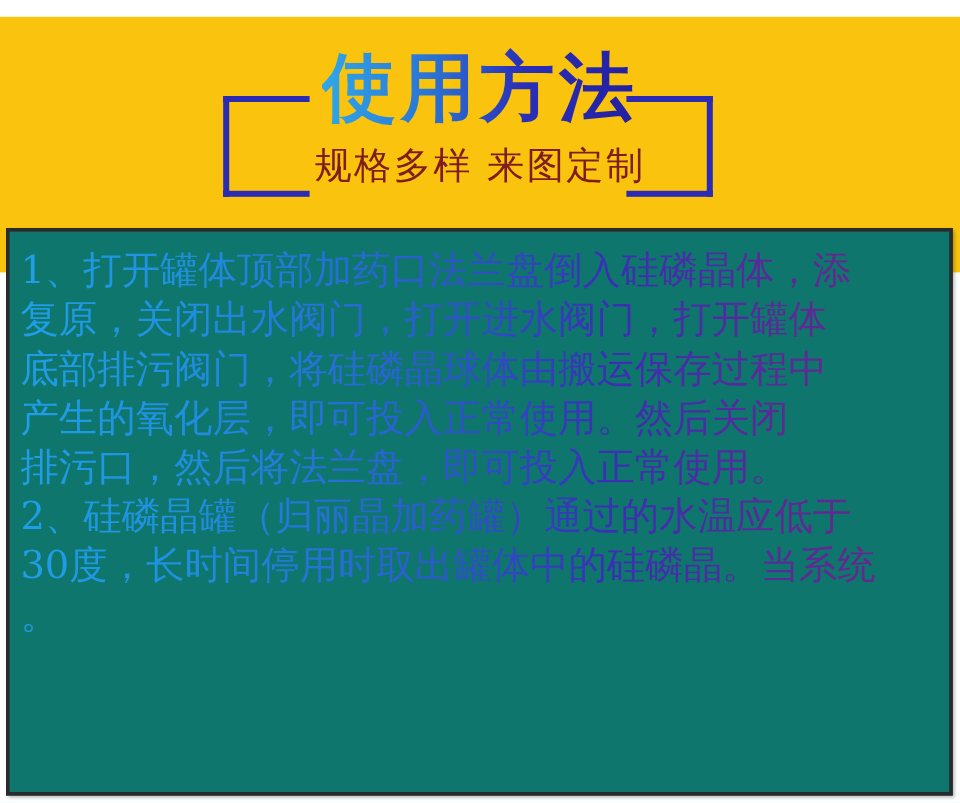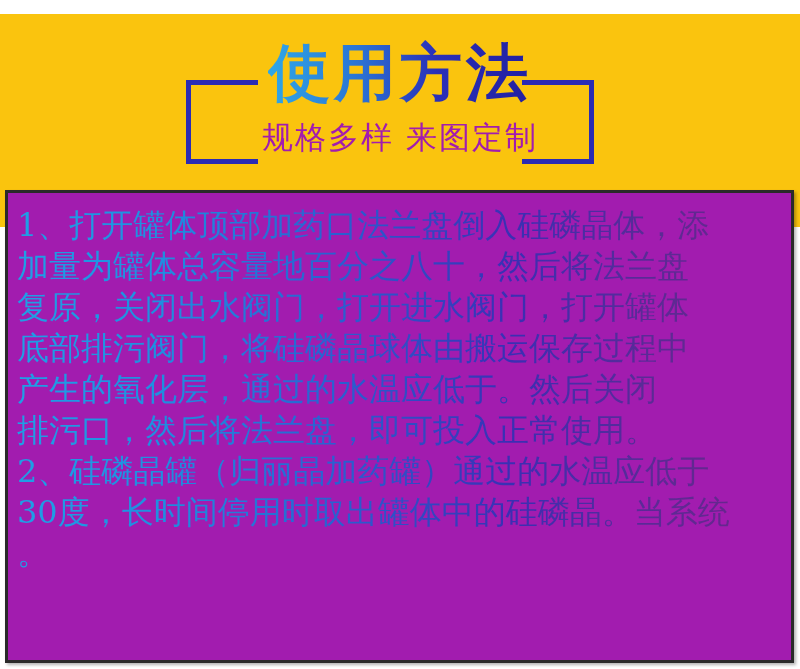--- a/index.html
+++ b/index.html
@@ -48,31 +48,31 @@
     color:transparent;
     -webkit-text-fill-color:transparent;
     white-space:nowrap;
   }
   .subtitle{
     margin-top:12px;
     font-family:"DejaVu Serif", serif;
     font-size:31px;
     font-weight:normal;
     letter-spacing:2px;
-    color:#a21caf;
+    color:#7f1d1d;
     white-space:nowrap;
   }
 
   
   .content-box{
     position:absolute;
     left:5px;top:190px;
     width:789px;height:473px;
     box-sizing:border-box;
-    background:#a21caf;
+    background:#0f766e;
     border:3px solid #2a2a2a;
     box-shadow:2px 2px 3px rgba(0,0,0,0.30);
     overflow:hidden;
   }
   .lines{
     position:absolute;
     left:9px;top:12px;
     width:770px;
   }
   .line{
@@ -112,24 +112,23 @@
     <div class="bracket bracket-right"></div>
     <div class="title-wrap">
       <div class="title">使用方法</div>
       <div class="subtitle">规格多样 来图定制</div>
     </div>
   </div>
 
   <div class="content-box">
     <div class="lines">
       <div class="line">1、打开罐体顶部加药口法兰盘倒入硅磷晶体，添</div>
-      <div class="line">加量为罐体总容量地百分之八十，然后将法兰盘</div>
       <div class="line">复原，关闭出水阀门，打开进水阀门，打开罐体</div>
       <div class="line">底部排污阀门，将硅磷晶球体由搬运保存过程中</div>
-      <div class="line">产生的氧化层，通过的水温应低于。然后关闭</div>
+      <div class="line">产生的氧化层，即可投入正常使用。然后关闭</div>
       <div class="line">排污口，然后将法兰盘，即可投入正常使用。</div>
       <div class="line">2、硅磷晶罐（归丽晶加药罐）通过的水温应低于</div>
       <div class="line">30度，长时间停用时取出罐体中的硅磷晶。当系统</div>
       <div class="line short">。</div>
     </div>
   </div>
 
 </div>
 
 </body></html>

